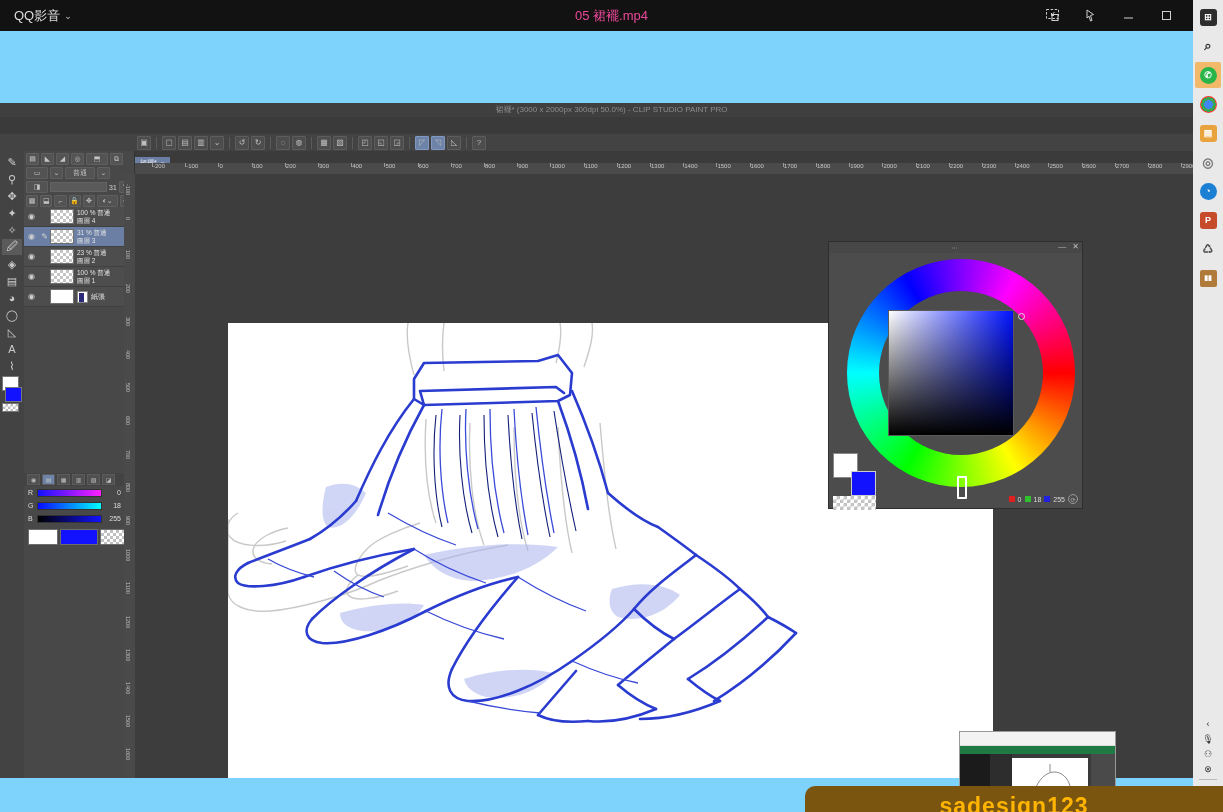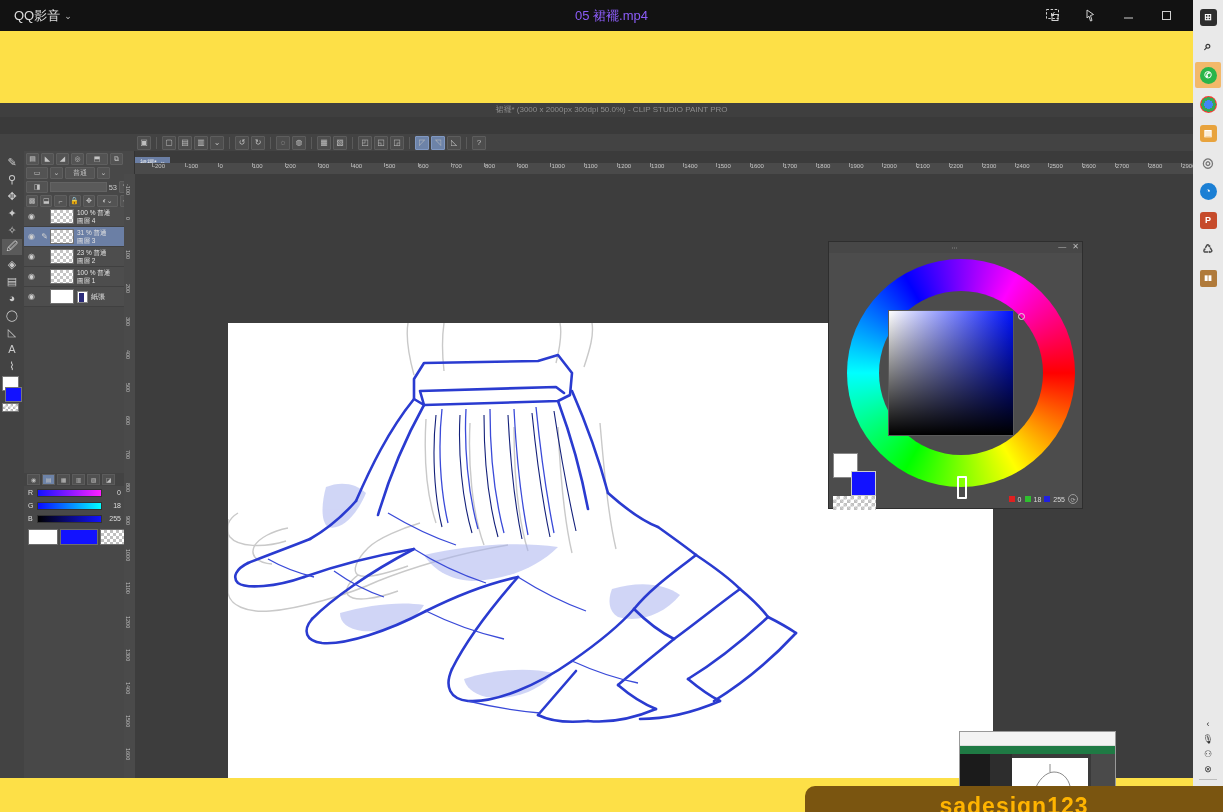--- a/index.html
+++ b/index.html
@@ -17,35 +17,35 @@
     background:#121212; color:#d8d8d8;
     display:flex; align-items:center;
   }
   #player-brand{
     display:flex; align-items:center; gap:4px;
     margin-left:14px; font-size:13px; color:#ddd;
   }
   #player-brand .caret{ font-size:9px; opacity:.85; }
   #player-title{
     position:absolute; left:0; right:0; text-align:center;
-    font-size:13px; color:#8b5cf6; pointer-events:none;
+    font-size:13px; color:#ec4899; pointer-events:none;
   }
   #player-winbtns{
     margin-left:auto; display:flex; align-items:center; height:31px;
   }
   #player-winbtns .wbtn{
     width:38px; height:31px; display:flex; align-items:center; justify-content:center;
     color:#cfcfcf;
   }
   #player-winbtns .wbtn svg{ display:block; }
 
   
   #video-stage{
     position:absolute; left:0; top:31px; width:1223px; height:781px;
-    background:#fde047;
+    background:#7dd3fc;
   }
   #video-frame{
     position:absolute; left:0; top:72px; width:1223px; height:675px;
     background:#3a3a3a;
     overflow:hidden;
   }
 
   
   #csp-titlebar{
     position:absolute; left:0; top:0; width:1223px; height:14px;
@@ -350,21 +350,21 @@
         </div>
         <div class="strip-row">
           <div class="sbtn wide">▭</div>
           <div class="sbtn">⌄</div>
           <div class="sbtn xwide">普通</div>
           <div class="sbtn">⌄</div>
         </div>
         <div class="strip-row">
           <div class="sbtn wide">◨</div>
           <div class="blendbar"></div>
-          <span class="opval">53</span>
+          <span class="opval">31</span>
           <div class="sbtn">⇅</div>
         </div>
         <div class="strip-row">
           <div class="sbtn">▩</div>
           <div class="sbtn">⬓</div>
           <div class="sbtn">⌐</div>
           <div class="sbtn">🔒</div>
           <div class="sbtn">✥</div>
           <div class="sbtn wide">◐⌄</div>
           <div class="sbtn">⋯</div>

